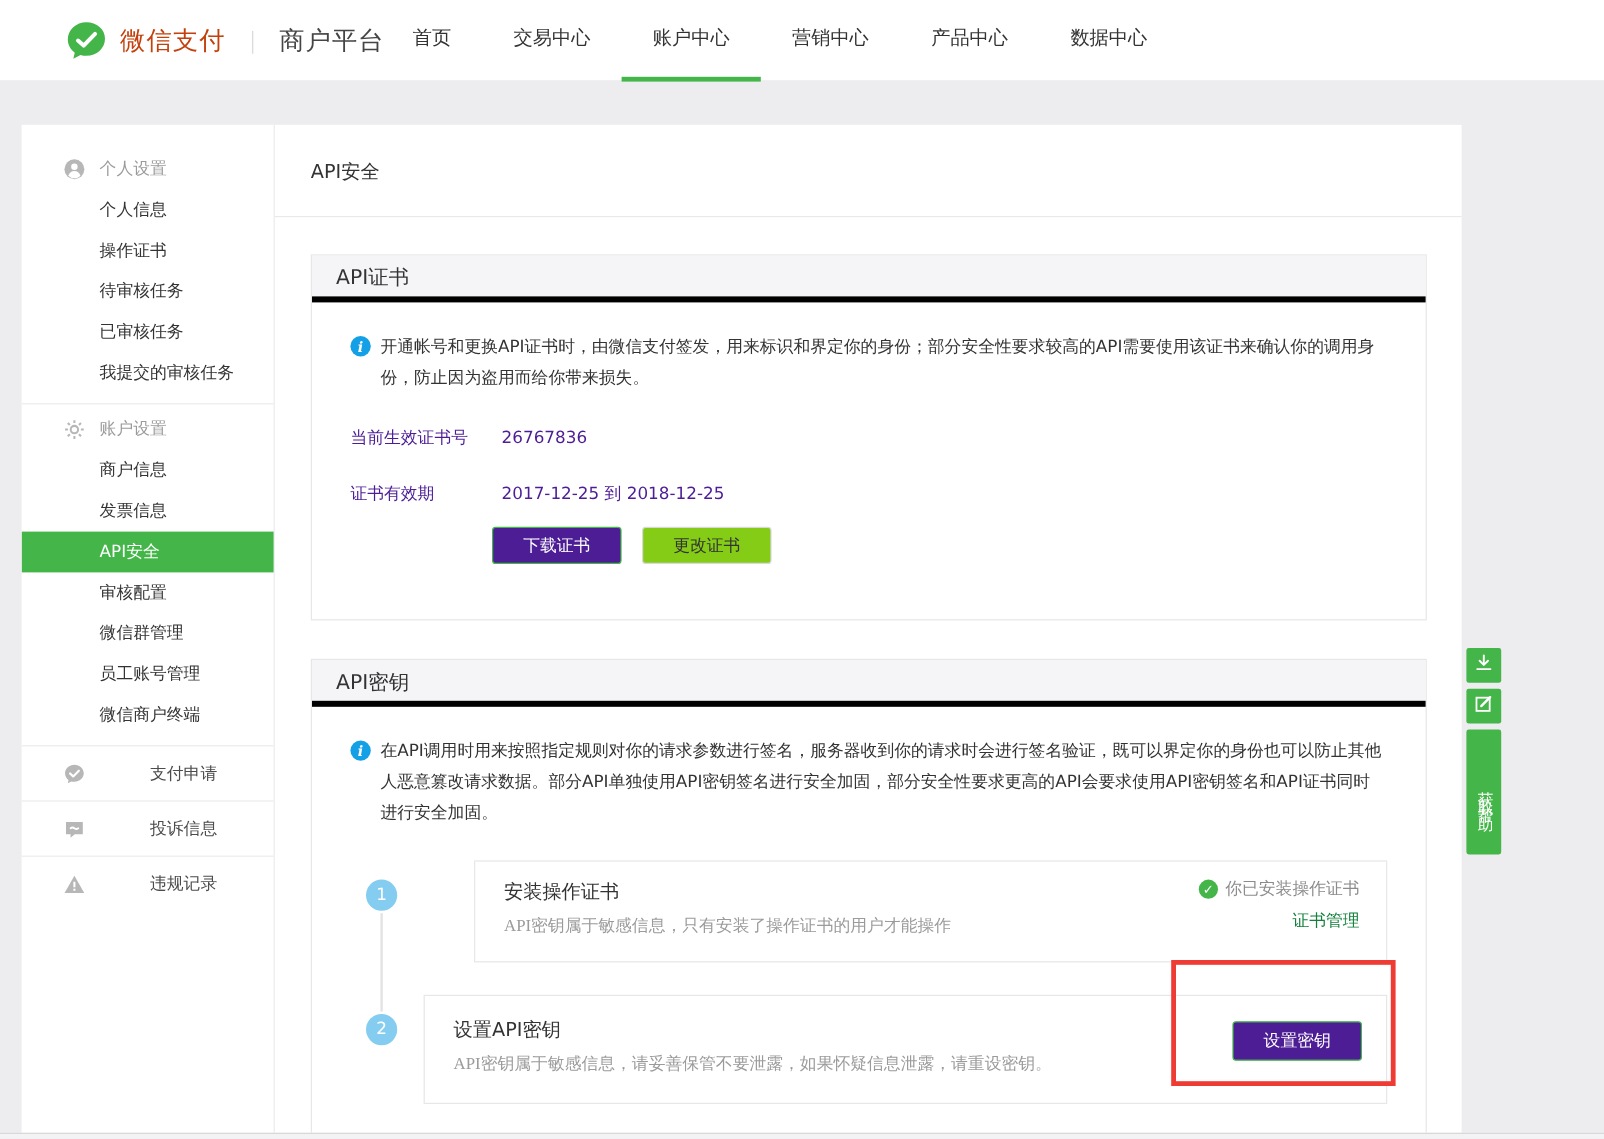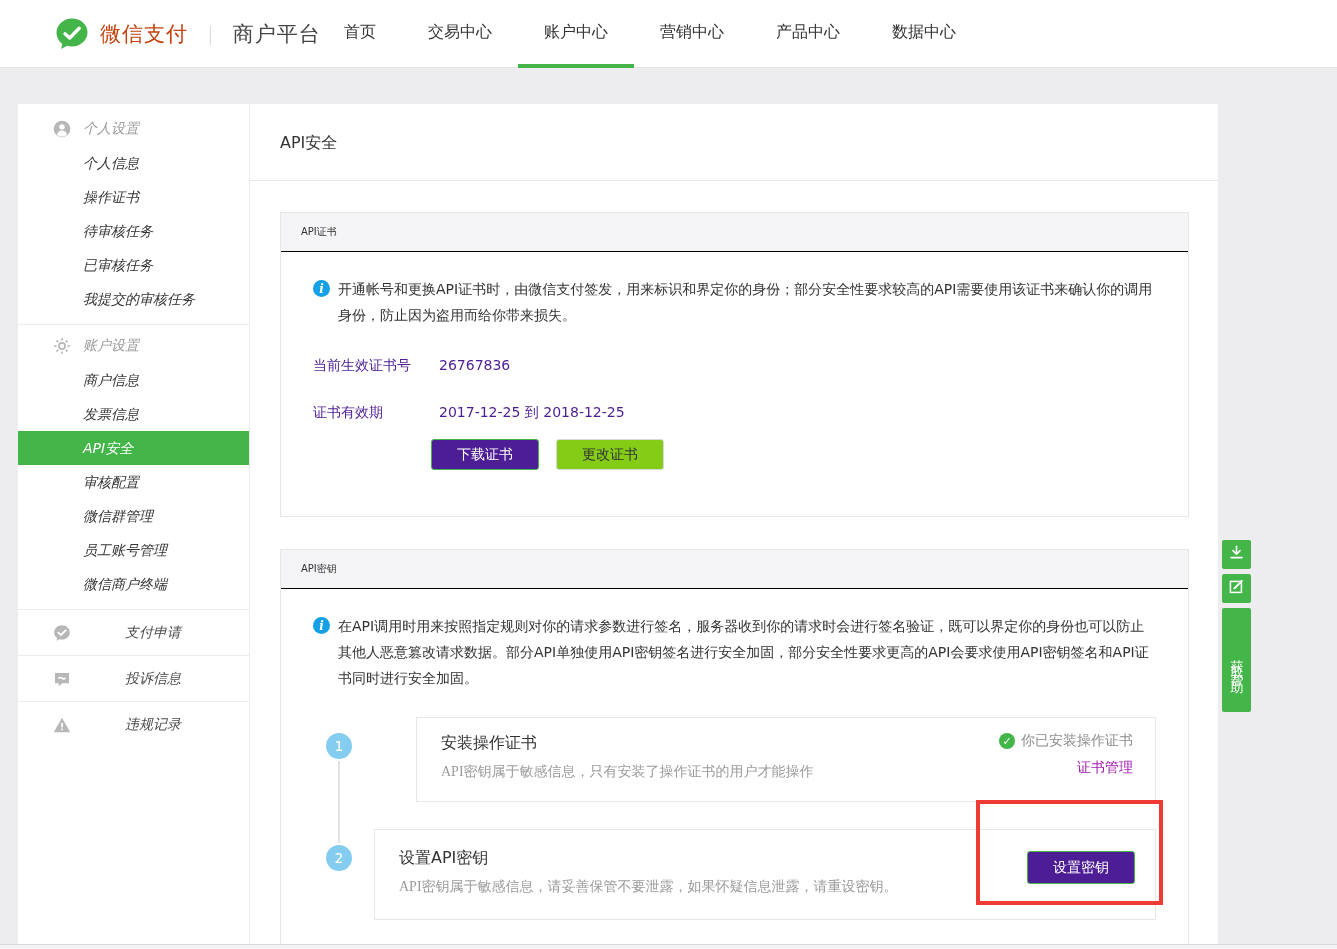--- a/index.html
+++ b/index.html
@@ -21,38 +21,38 @@
   .logo-product { font-size:21px; color:#454545; letter-spacing:1px; }
 
   .nav { position:absolute; left:318px; top:0; height:68px; display:flex; }
   .nav-item { height:68px; padding:0 26px; line-height:64px; font-size:16px; color:#333; cursor:pointer; border-bottom:4px solid transparent; }
   .nav-item.active { border-bottom-color:#44b549; }
 
   
   .layout { position:absolute; left:18px; top:104px; width:1200px; height:840px; background:#fff; display:flex; overflow:hidden; }
 
   
-  .sidebar { width:232px; flex-shrink:0; border-right:1px solid #ebebeb; padding-top:8px;font-style:italic; }
+  .sidebar { width:211px; flex-shrink:0; border-right:1px solid #ebebeb; padding-top:20px; }
   .side-group-header { height:34px; display:flex; align-items:center; padding-left:35px; font-size:14px; color:#9b9b9b; }
   .side-icon { width:18px; height:18px; margin-right:12px; display:inline-flex; flex-shrink:0; }
   .side-item { height:34px; line-height:34px; padding-left:65px; font-size:14px; color:#333; cursor:pointer; }
   .side-item.active { background:#44b549; color:#fff; }
   .side-sep { border-top:1px solid #ececec; margin:8px 0 4px; }
   .side-links { margin-top:8px; }
   .side-link { height:46px; display:flex; align-items:center; padding-left:35px; font-size:14px; color:#4c4c4c; border-top:1px solid #ececec; cursor:pointer;gap:42px; }
 
   
   .main { flex:1; min-width:0; }
   .page-header { height:77px; border-bottom:1px solid #e9e9e9; }
   .page-title { line-height:77px; padding-left:30px; font-size:16px; color:#333; }
   .main-body { padding:31px 29px 0 30px; }
 
   .card { border:1px solid #e7e7e7; background:#fff; }
   .card-key { margin-top:32px; }
-  .card-header { height:39px; line-height:38px; background:#f5f5f7; border-bottom:1px solid #000000; padding-left:20px; font-size:10px; color:#333; }
+  .card-header { height:39px; line-height:38px; background:#f5f5f7; border-bottom:5px solid #000000; padding-left:20px; font-size:17px; color:#333; }
   .card-body { padding:24px 32px 46px; }
   .card-key .card-body { padding-bottom:28px; }
 
   .info-row { display:flex; }
   .info-icon { width:17px; height:17px; border-radius:50%; background:#14a0e6; color:#fff; flex-shrink:0;
                display:flex; align-items:center; justify-content:center; margin:4px 8px 0 0; }
   .info-icon::after { content:"i"; font-family:"DejaVu Serif","Liberation Serif",serif; font-style:italic; font-weight:bold; font-size:12px; line-height:1; }
   .info-text { font-size:14px; line-height:26px; color:#333; max-width:836px; }
 
   .kv-row { display:flex; margin-top:27px; font-size:14px; color:#4c1d95; line-height:20px; }
@@ -73,21 +73,21 @@
                  display:flex; align-items:center; justify-content:center; margin:16px 22px 0 13px; flex-shrink:0; position:relative; z-index:1; }
   .step-box { flex:1; border:1px solid #e7e7e7; padding:15px 24px; position:relative; }
   .step-box-1 { height:85px;margin-left:42px; }
   .step-box-2 { height:91px; padding-top:18px; }
   .step-title { font-size:16px; color:#333; }
   .step-desc { font-size:14px; color:#9b9b9b; margin-top:9px;font-family:Liberation Serif, serif; }
   .step-status { position:absolute; right:22px; top:14px; }
   .status-row { display:flex; align-items:center; justify-content:flex-end; font-size:14px; color:#8c8c8c; }
   .check-icon { width:16px; height:16px; border-radius:50%; background:#44b549; color:#fff; font-size:11px;
                 display:flex; align-items:center; justify-content:center; margin-right:6px; }
-  .step-link { margin-top:9px; font-size:14px; color:#a21caf; text-align:right; cursor:pointer; }
+  .step-link { margin-top:9px; font-size:14px; color:#15803d; text-align:right; cursor:pointer; }
   .step-btn { position:absolute; right:20px; top:21px; height:33px; }
 
   
   .annotation-rect { position:absolute; left:976px; top:800px; width:187px; height:105px;
                      border:4px solid #ee3b33; z-index:9; pointer-events:none; }
 
   
   .helper { position:absolute; left:1222px; top:540px; width:29px; z-index:6; }
   .helper-btn { width:29px; height:29px; background:#44b549; border-radius:2px; margin-bottom:5px;
                 display:flex; align-items:center; justify-content:center; cursor:pointer; }

